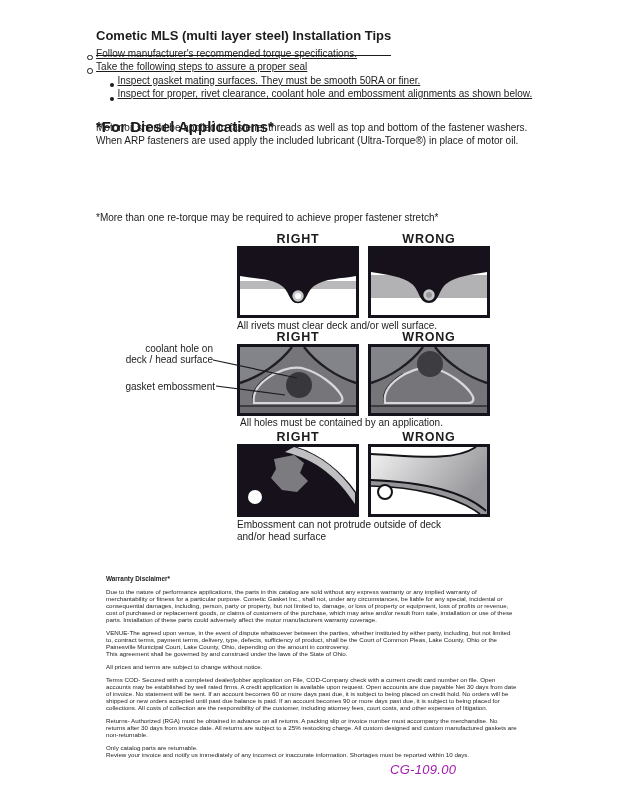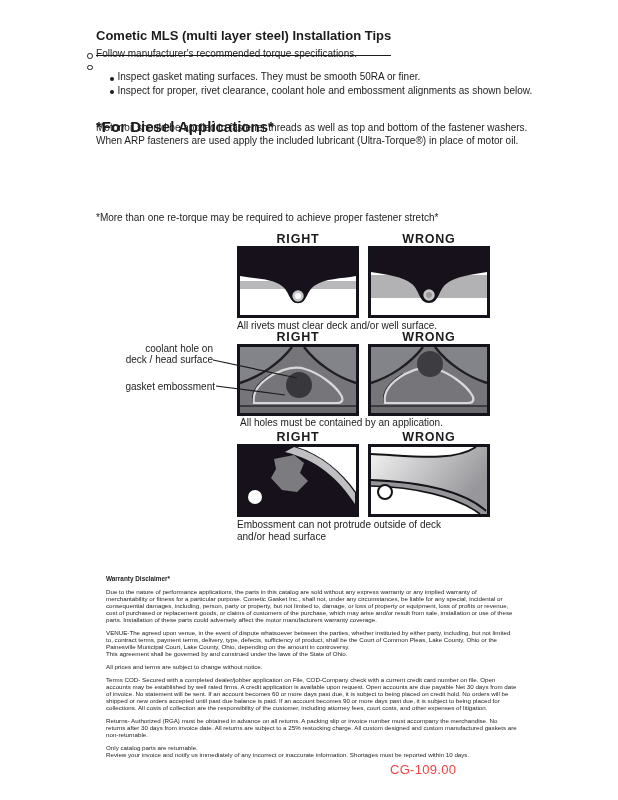--- a/index.html
+++ b/index.html
@@ -12,21 +12,21 @@
     overflow:hidden;
   }
   .abs{position:absolute;}
   .title{
     font-size:13px;font-weight:bold;
     border-bottom:1.6px solid #1c1c1e;
     padding-bottom:12px;
     white-space:nowrap;
   }
   .tips{font-size:10px;line-height:13.4px;}
-  .tip-row{display:flex;align-items:center;}
+  .tip-row{display:flex;align-items:flex-end;text-decoration:underline;}
   .b-hollow{
     flex:0 0 auto;width:3.6px;height:3.6px;border:1px solid #1c1c1e;
     border-radius:50%;margin:4.2px 3.5px 0 0;
   }
   .b-solid{
     flex:0 0 auto;width:4px;height:4px;background:#1c1c1e;
     border-radius:50%;margin:4.2px 3.5px 0 0;
   }
   .indent{margin-left:23px;}
   .h2{font-size:15px;font-weight:bold;}
@@ -35,37 +35,38 @@
     font-size:12.5px;font-weight:bold;letter-spacing:0.8px;
     text-align:center;width:122px;
   }
   .caption{font-size:10px;line-height:11.5px;white-space:pre-line;}
   .side-label{
     font-size:10px;line-height:11px;text-align:right;white-space:pre-line;
   }
   .small-text{font-size:6.2px;line-height:7px;width:412px;}
   .small-text p{margin:0 0 6px 0;white-space:pre-line;}
   .small-head{font-size:6.4px;font-weight:bold;margin:0 0 6px 0;}
-  .footer-code{font-size:13px;color:#ef4444;letter-spacing:0.3px;}
+  .footer-code{font-size:13px;color:#a21caf;letter-spacing:0.3px;font-style:italic;}
   svg.panel{display:block;}
 </style>
 </head>
 <body>
 
 <div class="page">
 
   <div class="abs title" style="left:96px;top:28px;">Cometic MLS (multi layer steel) Installation Tips</div>
 
   <div class="abs tips" style="left:87px;top:47px;width:470px;">
     <div class="tip-row">
       <span class="b-hollow"></span>
       <span>Follow manufacturer's recommended torque specifications.</span>
     </div>
     <div class="tip-row">
       <span class="b-hollow"></span>
+      <span>Take the following steps to assure a proper seal</span>
     </div>
     <div class="tip-row indent">
       <span class="b-solid"></span>
       <span>Inspect gasket mating surfaces.  They must be smooth 50RA or finer.</span>
     </div>
     <div class="tip-row indent">
       <span class="b-solid"></span>
       <span>Inspect for proper, rivet clearance, coolant hole and embossment alignments as shown below.</span>
     </div>
   </div>

